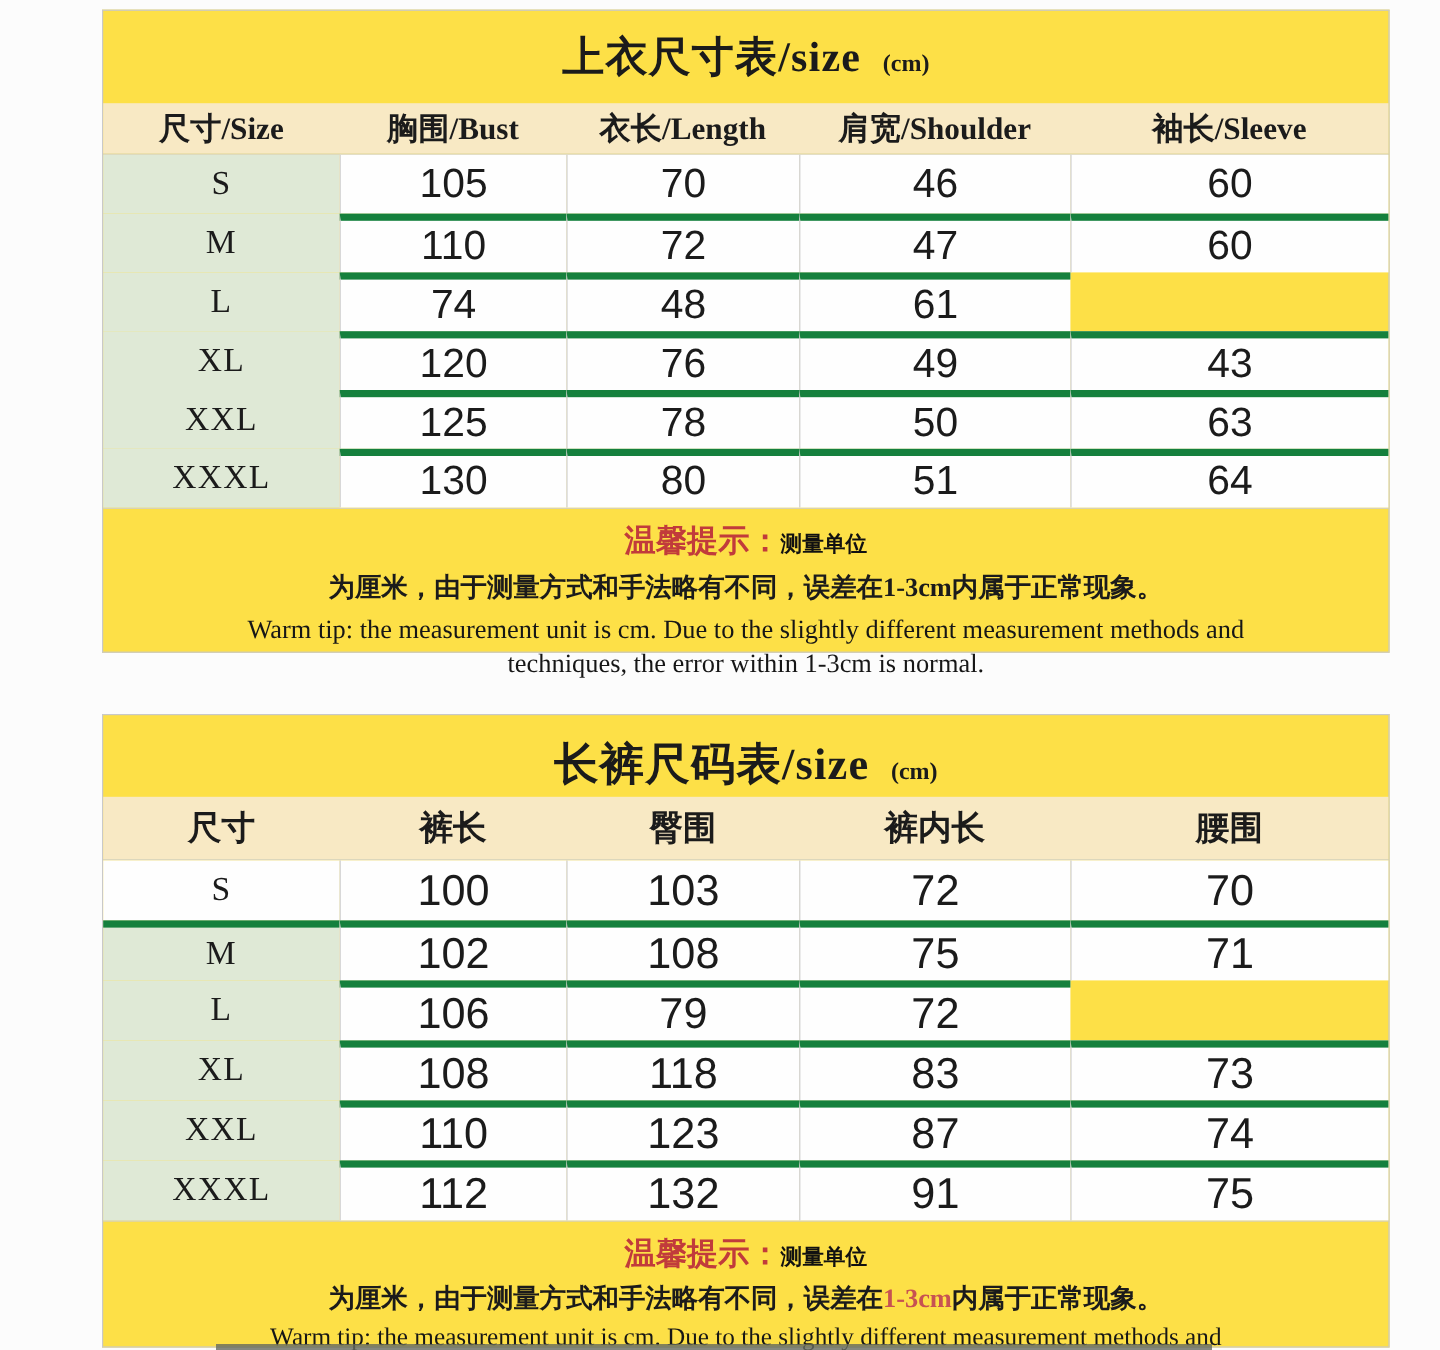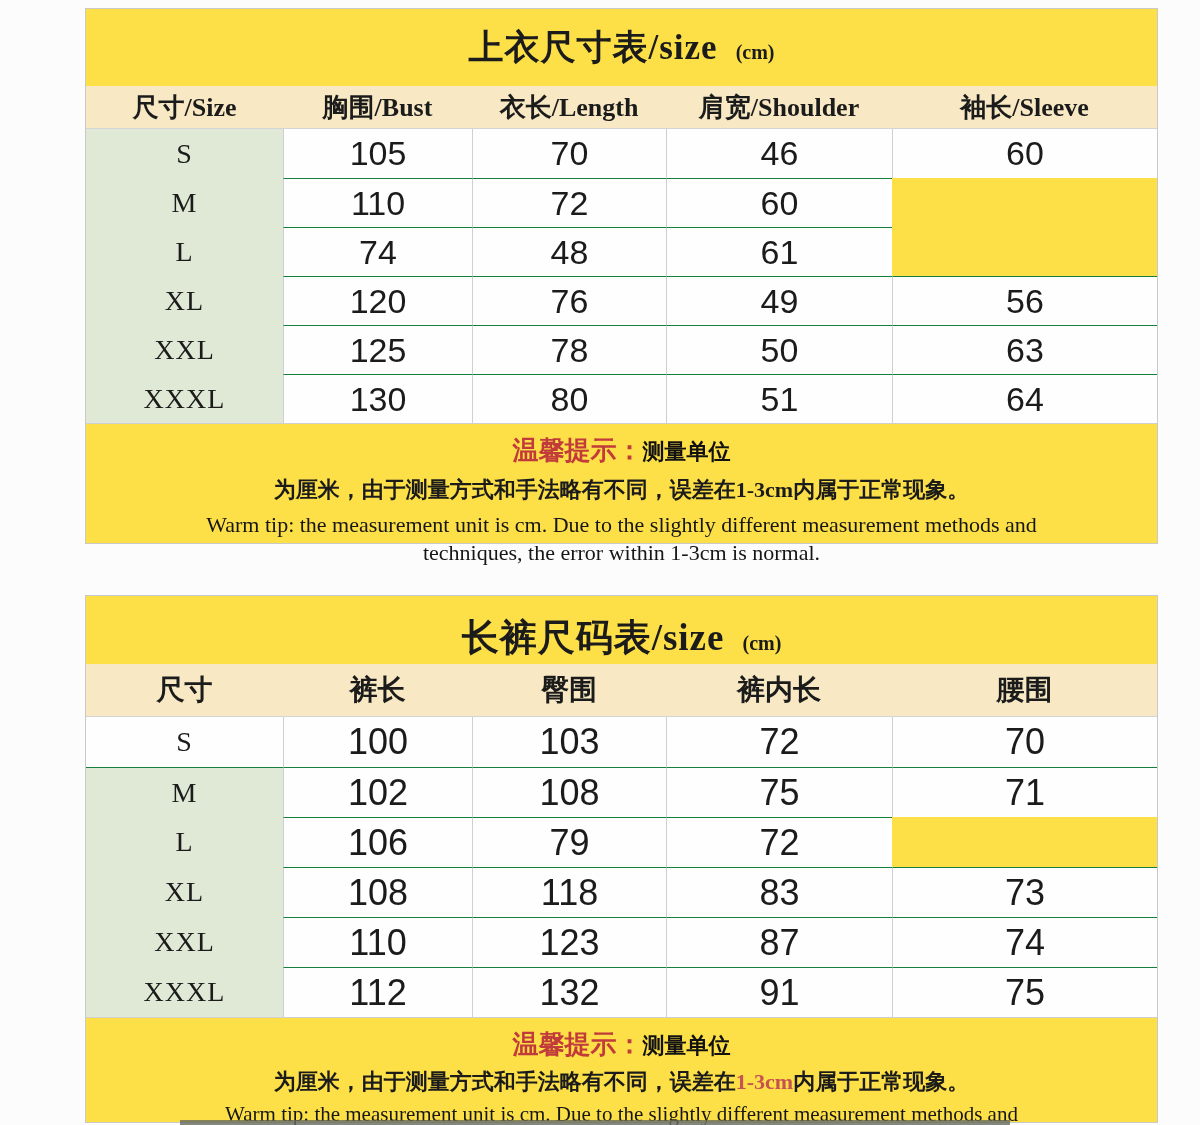--- a/index.html
+++ b/index.html
@@ -52,42 +52,42 @@
     grid-template-columns: 197px 189px 194px 226px 265px;
   }
   .table-1 .data-row { height: 49px; }
   .table-2 .data-row { height: 50px; }
   .cell {
     display: flex;
     align-items: center;
     justify-content: center;
     background: #fefefe;
   }
-  .cell.bt { border-top: 1px solid #15803d; }
+  .cell.bt { border-top: 6px solid #15803d; }
   .cell.bl { border-left: 1px solid #cfcfcf; }
   .size-cell {
     font-family: "Liberation Serif", serif;
     font-size: 28px;
     letter-spacing: 1px;
   }
   .size-cell.green { background: #dfe9d6; }
   .value-cell { font-family: "Liberation Sans", sans-serif; }
   .table-1 .value-cell { font-size: 34px; }
   .table-2 .value-cell { font-size: 36px; }
 
   .warm-tip {
     border-top: 1px solid #cfcfcf;
     text-align: center;
     padding-top: 9px;
   }
   .table-1 .warm-tip { height: 120px; }
   .table-2 .warm-tip { height: 105px; }
   .tip-line1 { font-size: 24px; font-weight: bold; margin-bottom: 7px; }
   .tip-label { color: #c13b3b; font-size: 26px; }
-  .tip-label-suffix { color: #111; font-size: 22px; }
+  .tip-label-suffix { color: #111; font-size: 18px; }
   .tip-line2 { font-size: 22px; font-weight: bold; margin-bottom: 6px; }
   .tip-highlight { color: #c75252; }
   .tip-line-en {
     font-family: "Liberation Serif", serif;
     font-size: 22px;
     color: #161616;
     line-height: 28px;
   }
   .table-2 .tip-line1 { margin-bottom: 5px; }
   .table-2 .tip-line2 { margin-bottom: 4px; }
@@ -126,34 +126,35 @@
           <div class="cell size-cell green">S</div>
           <div class="cell value-cell bl">105</div>
           <div class="cell value-cell bl">70</div>
           <div class="cell value-cell bl">46</div>
           <div class="cell value-cell bl">60</div>
         </div>
         <div class="data-row">
           <div class="cell size-cell green">M</div>
           <div class="cell value-cell bl bt">110</div>
           <div class="cell value-cell bl bt">72</div>
+          <div class="cell value-cell bl bt">47</div>
           <div class="cell value-cell bl bt">60</div>
         </div>
         <div class="data-row">
           <div class="cell size-cell green">L</div>
           <div class="cell value-cell bl bt">74</div>
           <div class="cell value-cell bl bt">48</div>
           <div class="cell value-cell bl bt">61</div>
         </div>
         <div class="data-row">
           <div class="cell size-cell green">XL</div>
           <div class="cell value-cell bl bt">120</div>
           <div class="cell value-cell bl bt">76</div>
           <div class="cell value-cell bl bt">49</div>
-          <div class="cell value-cell bl bt">56</div>
+          <div class="cell value-cell bl bt">43</div>
         </div>
         <div class="data-row">
           <div class="cell size-cell green">XXL</div>
           <div class="cell value-cell bl bt">125</div>
           <div class="cell value-cell bl bt">78</div>
           <div class="cell value-cell bl bt">50</div>
           <div class="cell value-cell bl bt">63</div>
         </div>
         <div class="data-row">
           <div class="cell size-cell green">XXXL</div>

